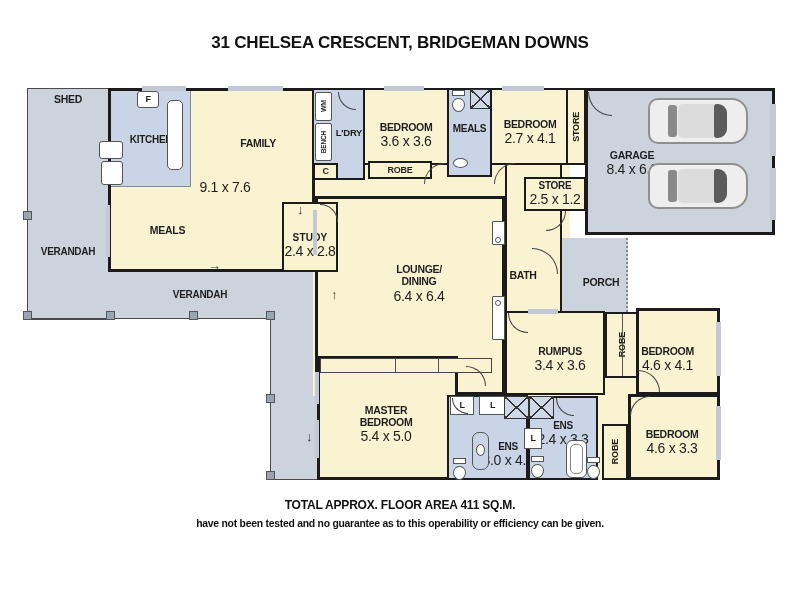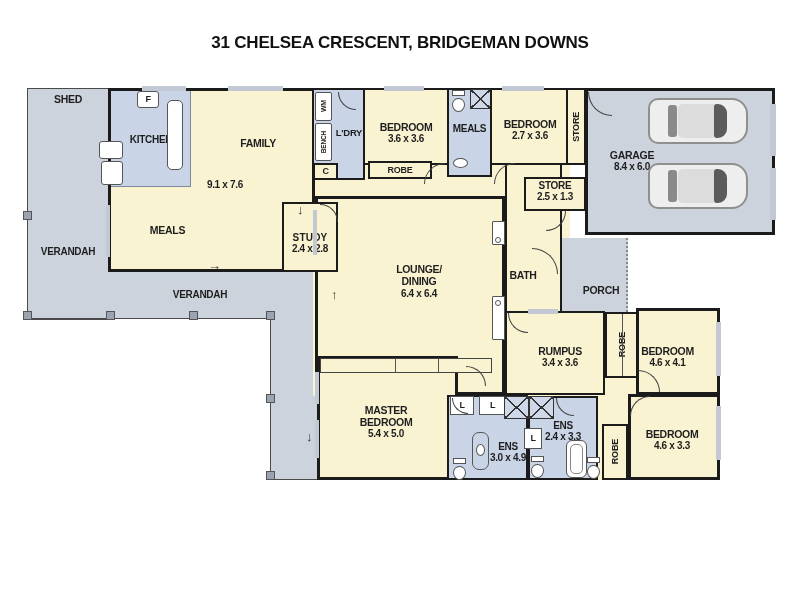--- a/index.html
+++ b/index.html
@@ -9,21 +9,21 @@
   body{font-family:"Liberation Sans", sans-serif; background:#fff;}
   .canvas{position:relative;width:800px;height:600px;background:#fff;overflow:hidden;}
   .abs{position:absolute;box-sizing:border-box;}
   .title{left:0;top:33px;width:800px;text-align:center;font-size:17px;font-weight:bold;color:#111;letter-spacing:-0.2px;}
   .room{background:var(--room);border:2.5px solid var(--wall);}
   .thick{border-width:3px;}
   .gray{background:var(--out);}
   .wet{background:var(--wet);}
   .thin{border:1.5px solid #4a4a4a;}
   .lbl{color:var(--ink);font-weight:bold;font-size:10.5px;letter-spacing:-0.3px;text-align:center;line-height:1.15;white-space:nowrap;}
-  .dims{font-size:10px;font-weight:bold;letter-spacing:-0.3px;}
+  .dims{font-size:14px;font-weight:normal;letter-spacing:-0.3px;}
   .sm{font-size:9px;}
   .vbox{display:flex;align-items:center;justify-content:center;}
   .vtxt{writing-mode:vertical-rl;transform:rotate(180deg);font-weight:bold;color:var(--ink);letter-spacing:-0.2px;}
   .post{width:9px;height:9px;background:#9aa3b0;border:1px solid #555;}
   .win{background:#c2c9d4;}
   .fix{border:1.3px solid #555;background:#fff;border-radius:3px;}
   .arc{border:0 solid #444;}
   .arc.a{border-width:0 0 1.3px 1.3px;border-radius:0 0 0 100%;}
   .arc.b{border-width:1.3px 0 0 1.3px;border-radius:100% 0 0 0;}
   .arc.c{border-width:0 1.3px 1.3px 0;border-radius:0 0 100% 0;}
@@ -90,21 +90,21 @@
     <div class="car-body"></div>
     <div class="car-rw"></div>
     <div class="car-roof"></div>
     <div class="car-ws"></div>
   </div>
 
   <div class="abs" style="left:313px;top:88px;width:257px;height:308px;background:var(--room);"></div>
   <div class="abs" style="left:447px;top:356px;width:273px;height:124px;background:var(--room);"></div>
 
   <div class="abs gray" style="left:562px;top:238px;width:66px;height:74px;border-right:2px dotted #8a8a8a;"></div>
-  <div class="abs lbl" style="left:562px;top:284px;width:78px;">PORCH</div>
+  <div class="abs lbl" style="left:562px;top:276px;width:78px;">PORCH</div>
 
   <div class="abs room thick" style="left:108px;top:88px;width:207px;height:184px;"></div>
   <div class="abs lbl" style="left:218px;top:137px;width:80px;">FAMILY</div>
   <div class="abs lbl dims" style="left:190px;top:179px;width:70px;">9.1 x 7.6</div>
   <div class="abs lbl" style="left:135px;top:224px;width:65px;">MEALS</div>
 
   <div class="abs wet" style="left:111px;top:91px;width:80px;height:96px;border:1.3px solid #7d8aa0;border-top:none;border-left:none;"></div>
   <div class="abs lbl" style="left:113px;top:134px;width:76px;font-size:10px;">KITCHEN</div>
   <div class="abs fix" style="left:137px;top:91px;width:22px;height:17px;"></div>
   <div class="abs lbl sm" style="left:137px;top:94px;width:22px;">F</div>
@@ -133,32 +133,32 @@
 
   <div class="abs wet" style="left:447px;top:88px;width:45px;height:89px;border:2.5px solid var(--wall);"></div>
   <div class="abs lbl" style="left:447px;top:123px;width:45px;font-size:10px;">MEALS</div>
   <div class="abs wc-tank" style="left:452px;top:90px;"></div>
   <div class="abs wc" style="left:452px;top:98px;"></div>
   <div class="abs xbox" style="left:470px;top:89px;width:21px;height:20px;"></div>
   <div class="abs oval" style="left:453px;top:158px;width:15px;height:10px;"></div>
 
   <div class="abs room" style="left:490px;top:88px;width:78px;height:77px;"></div>
   <div class="abs lbl" style="left:491px;top:118px;width:78px;">BEDROOM</div>
-  <div class="abs lbl dims" style="left:491px;top:130px;width:78px;">2.7 x 3.6</div>
+  <div class="abs lbl dims" style="left:491px;top:130px;width:78px;">2.7 x 4.1</div>
 
   <div class="abs room vbox" style="left:566px;top:88px;width:20px;height:77px;">
     <span class="vtxt" style="font-size:9px;">STORE</span>
   </div>
 
   <div class="abs room" style="left:505px;top:163px;width:57px;height:168px;border-width:2px;"></div>
   <div class="abs lbl" style="left:498px;top:269px;width:50px;">BATH</div>
 
   <div class="abs room" style="left:524px;top:177px;width:62px;height:34px;"></div>
   <div class="abs lbl" style="left:524px;top:180px;width:62px;font-size:10px;">STORE</div>
-  <div class="abs lbl dims" style="left:524px;top:191px;width:62px;">2.5 x 1.3</div>
+  <div class="abs lbl dims" style="left:524px;top:191px;width:62px;">2.5 x 1.2</div>
 
   <div class="abs room thick" style="left:315px;top:196px;width:190px;height:199px;"></div>
   <div class="abs lbl" style="left:388px;top:263px;width:62px;">LOUNGE/</div>
   <div class="abs lbl" style="left:388px;top:275px;width:62px;">DINING</div>
   <div class="abs lbl dims" style="left:388px;top:288px;width:62px;">6.4 x 6.4</div>
   <div class="abs fix" style="left:492px;top:221px;width:13px;height:24px;border-radius:1px;"></div>
   <div class="abs oval" style="left:495px;top:237px;width:6px;height:6px;"></div>
   <div class="abs fix" style="left:492px;top:296px;width:13px;height:44px;border-radius:1px;"></div>
   <div class="abs oval" style="left:495px;top:300px;width:6px;height:6px;"></div>
 
@@ -251,16 +251,18 @@
   <div class="abs arc a" style="left:556px;top:398px;width:18px;height:18px;"></div>
   <div class="abs arc d" style="left:320px;top:204px;width:18px;height:18px;"></div>
   <div class="abs arc a" style="left:338px;top:92px;width:18px;height:18px;"></div>
   <div class="abs arc b" style="left:630px;top:396px;width:20px;height:20px;"></div>
 
   <div class="abs arrow" style="left:297px;top:203px;">↓</div>
   <div class="abs arrow" style="left:208px;top:259px;">→</div>
   <div class="abs arrow" style="left:306px;top:430px;">↓</div>
   <div class="abs arrow" style="left:331px;top:288px;">↑</div>
 
+  <div class="abs footer-area">TOTAL APPROX. FLOOR AREA 411 SQ.M.</div>
   <div class="abs disc">
+    <div>have not been tested and no guarantee as to this operability or efficiency can be given.</div>
   </div>
 
 </div>
 
 </body></html>

